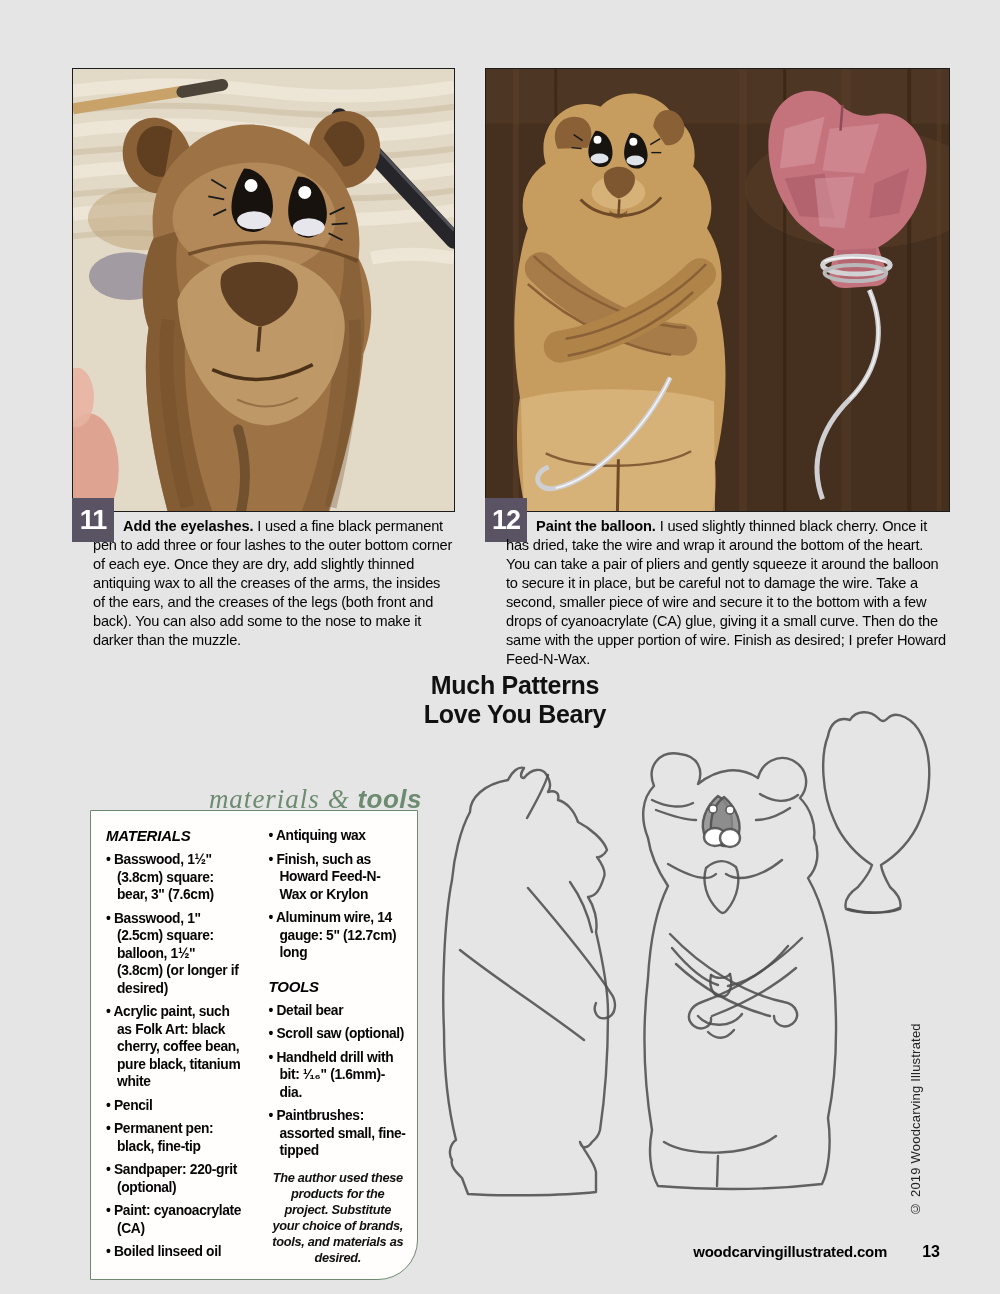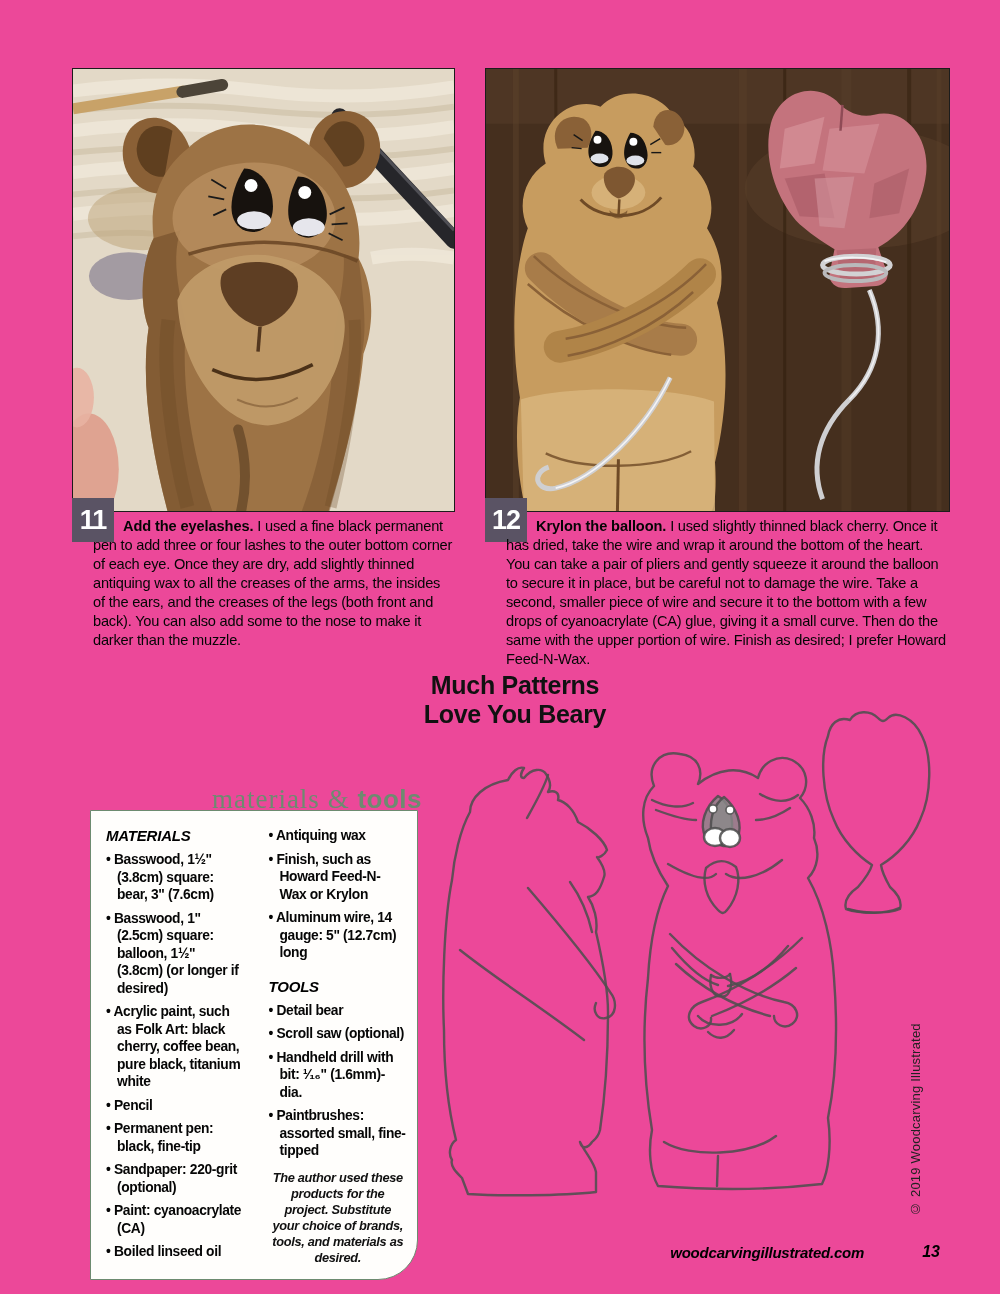--- a/index.html
+++ b/index.html
@@ -1,20 +1,20 @@
 <!DOCTYPE html>
 <html><head>
 <meta charset="utf-8">
 <style>
   * { margin:0; padding:0; box-sizing:border-box; }
   html,body { background:#ffffff; }
   body { font-family:"Liberation Sans", sans-serif; color:#000; }
   .page {
     position:relative; width:1000px; height:1294px; margin:0 auto;
-    background:#ec4899; overflow:hidden;
+    background:#e5e5e5; overflow:hidden;
   }
   .abs { position:absolute; }
 
   
   .photo { border:1px solid #1c1c1c; overflow:hidden; background:#e3d9c7; }
   .photo svg { display:block; width:100%; height:100%; }
 
   
   .badge {
     width:42px; height:44px; background:#5a5364; color:#fff;
@@ -35,21 +35,21 @@
     letter-spacing:-0.3px; color:#111;
   }
 
   
   .mt-box {
     border:1.6px solid #6d8b70; border-radius:0 0 40px 0;
     background:#fffefc; padding:16px 10px 12px 15px;
   }
   .mt-header {
     position:absolute; right:-5px; top:-25px; white-space:nowrap;
-    color:#6d8b70; line-height:26px;
+    color:#6d8b70; line-height:26px;font-style:italic;
   }
   .mt-header .serif { font-family:"Liberation Serif", serif; font-size:27px; letter-spacing:1px; }
   .mt-header .boldpart { font-family:"Liberation Sans", sans-serif; font-weight:bold; font-size:26px; letter-spacing:0.5px; }
   .mt-cols { display:flex; gap:24px; }
   .mt-col { width:152px; }
   .mt-heading { font-weight:bold; font-style:italic; font-size:15px; margin-bottom:7px; letter-spacing:-0.2px; }
   .mt-heading.tools-h { margin-top:16px; }
   ul.mt-list { list-style:none; }
   ul.mt-list li {
     font-weight:bold; font-size:13.8px; line-height:17.5px; letter-spacing:-0.35px;
@@ -66,21 +66,21 @@
     vector-effect:none;
   }
 
   
   .copyright-vert {
     writing-mode:vertical-rl; transform:rotate(180deg);
     font-size:13px; letter-spacing:0.2px; color:#222; white-space:nowrap;
   }
 
   
-  .footer { display:flex; align-items:center; gap:58px;font-style:italic; }
+  .footer { display:flex; align-items:flex-start; gap:35px; }
   .footer .site { font-weight:bold; font-size:15px; letter-spacing:-0.2px; }
   .footer .pagenum { font-weight:bold; font-size:16px; }
 </style>
 </head>
 <body>
 
 <div class="page">
 
   <div class="photo abs" style="left:72px; top:68px; width:383px; height:444px;">
     <svg viewBox="0 0 383 444" preserveAspectRatio="none">
@@ -228,21 +228,21 @@
   </div>
 
   <div class="badge abs" style="left:72px; top:498px;">11</div>
   <div class="badge abs" style="left:485px; top:498px;">12</div>
 
   <p class="caption abs" style="left:93px; top:517px; width:362px;">
     <b>Add the eyelashes.</b>
     <span>I used a fine black permanent pen to add three or four lashes to the outer bottom corner of each eye. Once they are dry, add slightly thinned antiquing wax to all the creases of the arms, the insides of the ears, and the creases of the legs (both front and back). You can also add some to the nose to make it darker than the muzzle.</span>
   </p>
   <p class="caption abs" style="left:506px; top:517px; width:444px;">
-    <b>Krylon the balloon.</b>
+    <b>Paint the balloon.</b>
     <span>I used slightly thinned black cherry. Once it has dried, take the wire and wrap it around the bottom of the heart. You can take a pair of pliers and gently squeeze it around the balloon to secure it in place, but be careful not to damage the wire. Take a second, smaller piece of wire and secure it to the bottom with a few drops of cyanoacrylate (CA) glue, giving it a small curve. Then do the same with the upper portion of wire. Finish as desired; I prefer Howard Feed-N-Wax.</span>
   </p>
 
   <div class="patterns-title abs" style="left:315px; top:671px; width:400px;">
     <div>Much Patterns</div>
     <div>Love You Beary</div>
   </div>
 
   <div class="mt-box abs" style="left:90px; top:810px; width:328px; min-height:422px;">
     <div class="mt-header">

